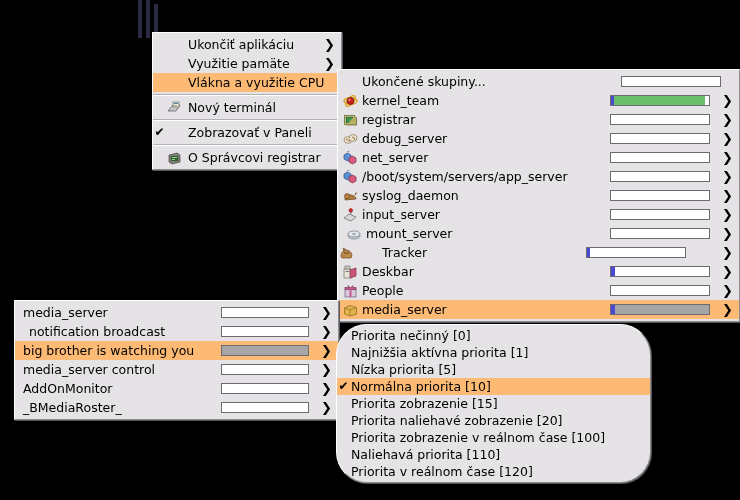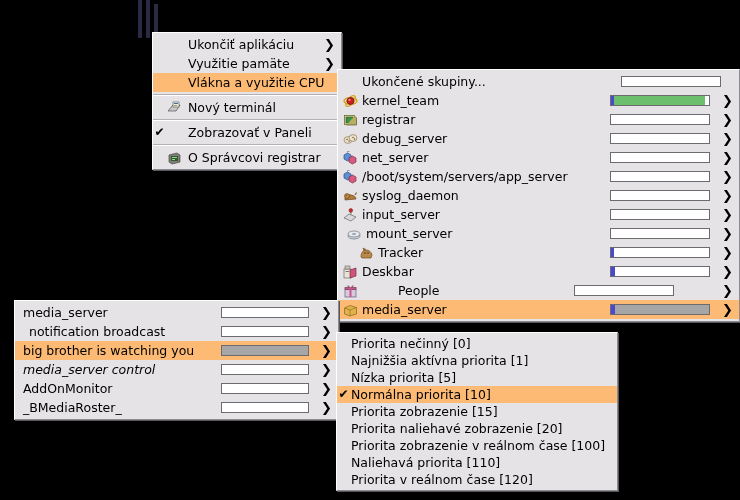--- a/index.html
+++ b/index.html
@@ -72,21 +72,21 @@
   
   #menu2{left:337px;top:69px;width:403px;}
   #menu2 .mi{height:19px;}
   #menu2 .gauge{width:100px;margin-left:auto;}
 
   
   #menu3{left:14px;top:300px;width:325px;}
   #menu3 .gauge{width:88px;margin-left:auto;}
 
   
-  #menu4{left:336px;top:332px;width:282px;}
+  #menu4{left:336px;top:324px;width:315px;border-radius:31px;}
   #menu4 .mi{height:17px;}
   #menu4 .mi .lbl{line-height:17px;}
   #menu4 .mi .check{line-height:17px;}
 
   
   .ic{position:absolute;left:1px;top:1px;width:15px;height:14px;}
   .ic svg{display:block;}
 </style>
 </head>
 <body>
@@ -294,21 +294,21 @@
               <ellipse cx="7" cy="7" rx="6" ry="3" fill="#e4e9ef" stroke="#6a7480" stroke-width="0.7"></ellipse>
               <ellipse cx="7" cy="7" rx="2" ry="1" fill="#97a2ae"></ellipse>
             </svg>
           </span>
         </span>
         <span class="lbl">mount_server</span>
         <span class="spring"></span>
         <div class="gauge"></div>
         <span class="arrow">❯</span>
       </div>
-      <div class="mi" style="padding-left: 20px;">
+      <div class="mi" style="padding-left: 0; gap: 24px;">
         <span class="ico">
           <span class="ic">
             <svg width="15" height="14" viewBox="0 0 15 14">
               <path d="M2 11 C2 7 4 4 7 4 C10 4 12.5 6 13 9 L12 12 L3 12 Z" fill="#b9884a" stroke="#6d4a1f" stroke-width="0.7"></path>
               <path d="M5 5 L4 2 L7 3.5" fill="#a5743c" stroke="#6d4a1f" stroke-width="0.6"></path>
               <circle cx="6" cy="7" r="0.7" fill="#2c1c08"></circle>
               <circle cx="9" cy="7" r="0.7" fill="#2c1c08"></circle>
             </svg>
           </span>
         </span>
@@ -330,21 +330,21 @@
             </svg>
           </span>
         </span>
         <span class="lbl">Deskbar</span>
         <span class="spring"></span>
         <div class="gauge">
           <div class="seg blue" style="width:4%"></div>
         </div>
         <span class="arrow">❯</span>
       </div>
-      <div class="mi" style="padding-left: 4px; gap: 36px;">
+      <div class="mi" style="padding-left: 4px;">
         <span class="ico">
           <span class="ic">
             <svg width="15" height="14" viewBox="0 0 15 14">
               <rect x="2" y="5" width="11" height="8" fill="#d9c8e0" stroke="#6a5a74" stroke-width="0.7"></rect>
               <rect x="2" y="3.5" width="11" height="2" fill="#c35a8a" stroke="#6a2c45" stroke-width="0.6"></rect>
               <rect x="6.5" y="3" width="2" height="10" fill="#c35a8a"></rect>
               <path d="M6.5 3 C5 0.5 3 2 6.5 3.2 M8.5 3 C10 0.5 12 2 8.5 3.2" fill="#d86ea0" stroke="#7a2c55" stroke-width="0.5"></path>
             </svg>
           </span>
         </span>
@@ -385,21 +385,21 @@
         <div class="gauge"></div>
         <span class="arrow">❯</span>
       </div>
       <div class="mi sel">
         <span class="lbl" style="padding-left: 8px;">big brother is watching you</span>
         <span class="spring"></span>
         <div class="gauge"></div>
         <span class="arrow">❯</span>
       </div>
       <div class="mi">
-        <span class="lbl" style="padding-left: 8px; font-style: italic;">media_server control</span>
+        <span class="lbl" style="padding-left: 8px;">media_server control</span>
         <span class="spring"></span>
         <div class="gauge"></div>
         <span class="arrow">❯</span>
       </div>
       <div class="mi">
         <span class="lbl" style="padding-left: 8px;">AddOnMonitor</span>
         <span class="spring"></span>
         <div class="gauge"></div>
         <span class="arrow">❯</span>
       </div>

